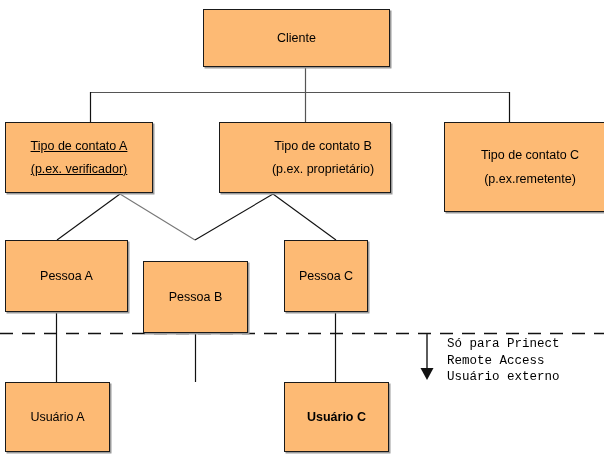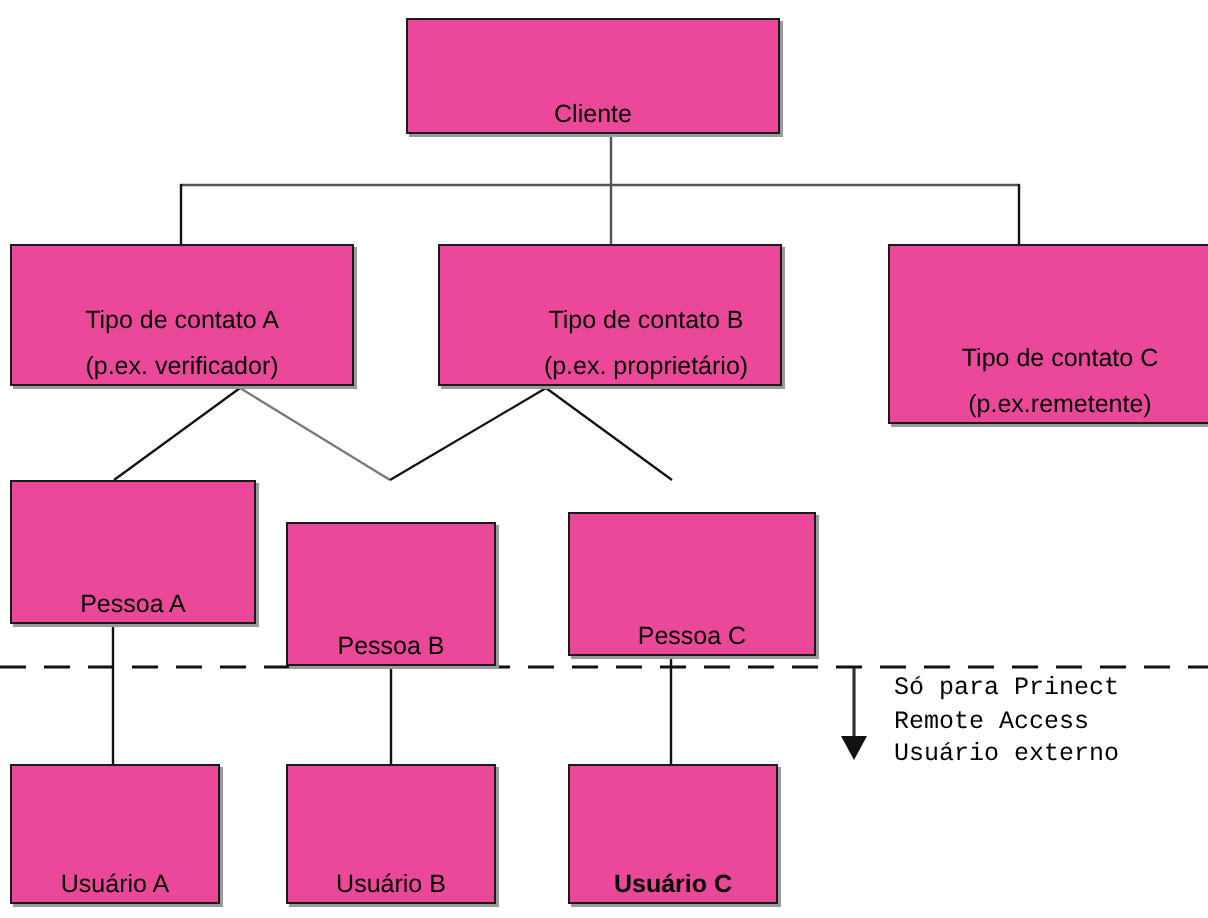--- a/index.html
+++ b/index.html
@@ -25,27 +25,27 @@
   #svg-layer {
     position: absolute;
     left: 0;
     top: 0;
     width: 604px;
     height: 459px;
   }
   .node-box {
     position: absolute;
     box-sizing: border-box;
-    background: #ec4899;
+    background: #fdba74;
     border: 1px solid #1a1a1a;
     box-shadow: 1.5px 1.5px 0 0 #9a9a9a;
     display: flex;
     flex-direction: column;
     align-items: center;
-    justify-content: flex-end;
+    justify-content: center;
     text-align: center;
     line-height: 1.45;
   }
   .node-line {
     display: block;
     white-space: nowrap;
     font-size: 12.5px;
     color: #000;
   }
   .node-box.two-line .node-line:first-child {
@@ -92,21 +92,21 @@
     <line x1="0" y1="333.5" x2="604" y2="333.5" stroke="#111" stroke-width="1.6" stroke-dasharray="13 9"></line>
 
     <line x1="427" y1="334" x2="427" y2="369" stroke="#333" stroke-width="1.6"></line>
     <polygon points="420.5,368 433.5,368 427,380" fill="#111"></polygon>
   </svg>
 
   <div class="node-box" id="box-cliente" style="left:203px; top:9px; width:187px; height:58px;">
     <span class="node-line">Cliente</span>
   </div>
 
-  <div class="node-box two-line" id="box-tipo-a" style="left:5px; top:122px; width:172px; height:71px;">
+  <div class="node-box two-line" id="box-tipo-a" style="left:5px; top:122px; width:148px; height:71px;text-decoration:underline;">
     <span class="node-line">Tipo de contato A</span>
     <span class="node-line">(p.ex. verificador)</span>
   </div>
 
   <div class="node-box two-line" id="box-tipo-b" style="left:219px; top:122px; width:172px; height:71px;padding-left:36px;">
     <span class="node-line">Tipo de contato B</span>
     <span class="node-line">(p.ex. proprietário)</span>
   </div>
 
   <div class="node-box two-line" id="box-tipo-c" style="left:444px; top:122px; width:172px; height:90px;">
@@ -115,31 +115,28 @@
   </div>
 
   <div class="node-box" id="box-pessoa-a" style="left:5px; top:240px; width:123px; height:72px;">
     <span class="node-line">Pessoa A</span>
   </div>
 
   <div class="node-box" id="box-pessoa-b" style="left:143px; top:240px; width:105px; height:72px;margin-top:21px;">
     <span class="node-line">Pessoa B</span>
   </div>
 
-  <div class="node-box" id="box-pessoa-c" style="left:284px; top:256px; width:124px; height:72px;">
+  <div class="node-box" id="box-pessoa-c" style="left:284px; top:240px; width:84px; height:72px;">
     <span class="node-line">Pessoa C</span>
   </div>
 
   <div class="node-box" id="box-usuario-a" style="left:5px; top:382px; width:105px; height:70px;">
     <span class="node-line">Usuário A</span>
   </div>
 
-  <div class="node-box" id="box-usuario-b" style="left:143px; top:382px; width:105px; height:70px;">
-    <span class="node-line">Usuário B</span>
-  </div>
 
   <div class="node-box" id="box-usuario-c" style="left:284px; top:382px; width:105px; height:70px;font-weight:bold;">
     <span class="node-line">Usuário C</span>
   </div>
 
   <div id="note-text">
     <span>Só para Prinect</span>
     <span>Remote Access</span>
     <span>Usuário externo</span>
   </div>

